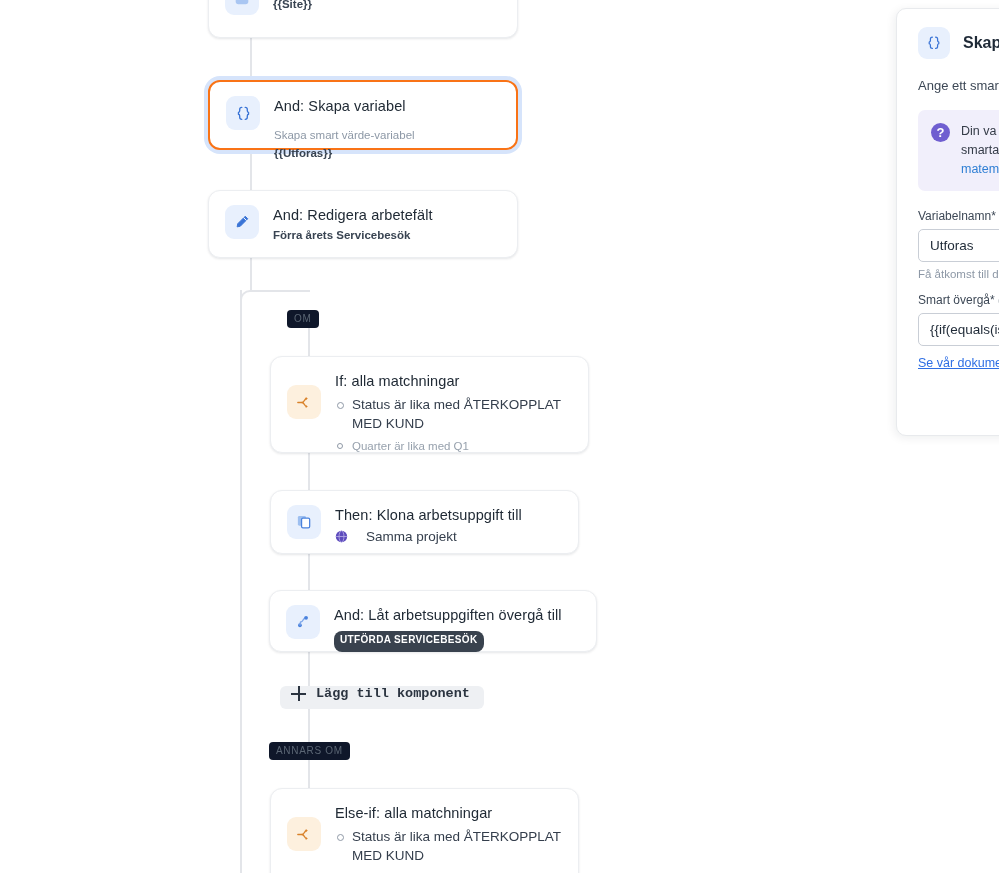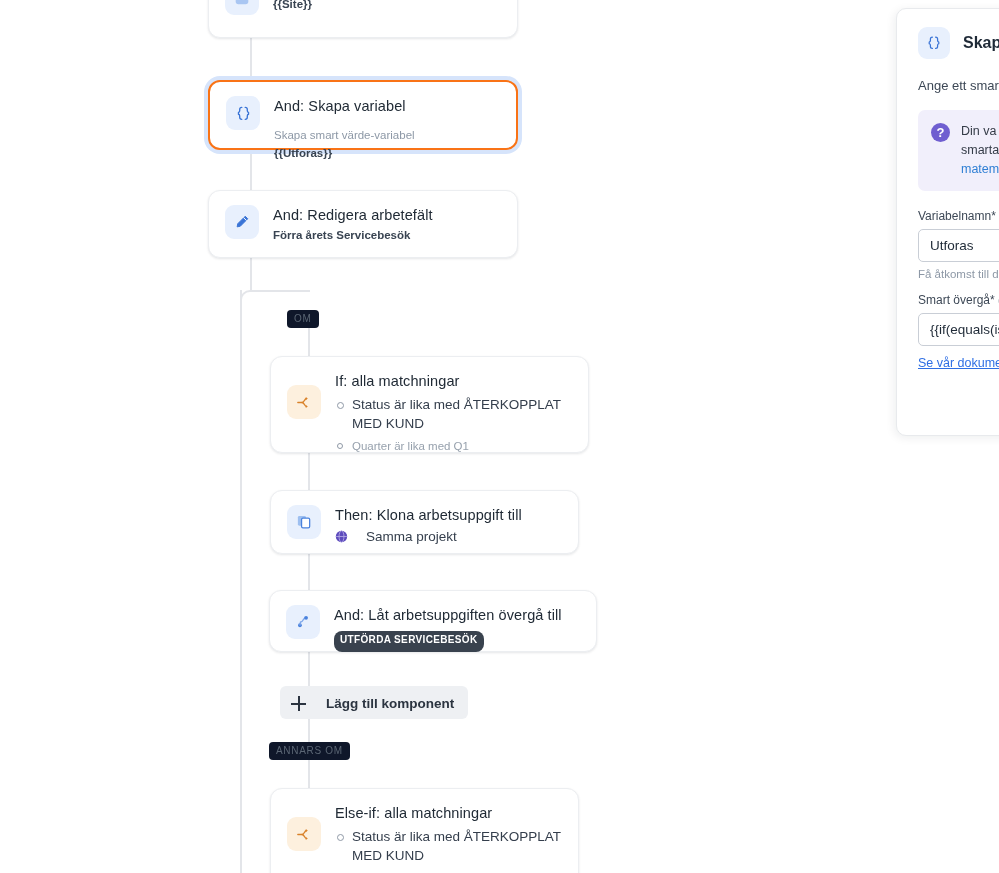--- a/index.html
+++ b/index.html
@@ -149,27 +149,27 @@
     padding: 4px 7px;
     border-radius: 4px;
     line-height: 1;
   }
 
   
   .add-btn {
     position: absolute;
     display: flex;
     align-items: center;
-    gap: 20px;
+    gap: 10px;
     background: #eef0f3;
     border: none;
     border-radius: 6px;
-    padding: 10px 14px 8px 11px;
+    padding: 0 14px 8px 11px;
     cursor: pointer;
-    font-family: Liberation Sans, sans-serif;
+    font-family: Liberation Mono, monospace;
   }
   .add-btn .plus {
     display: block;
     width: 15px; height: 15px;
     position: relative;
   }
   .add-btn .plus::before,
   .add-btn .plus::after {
     content: "";
     position: absolute;

